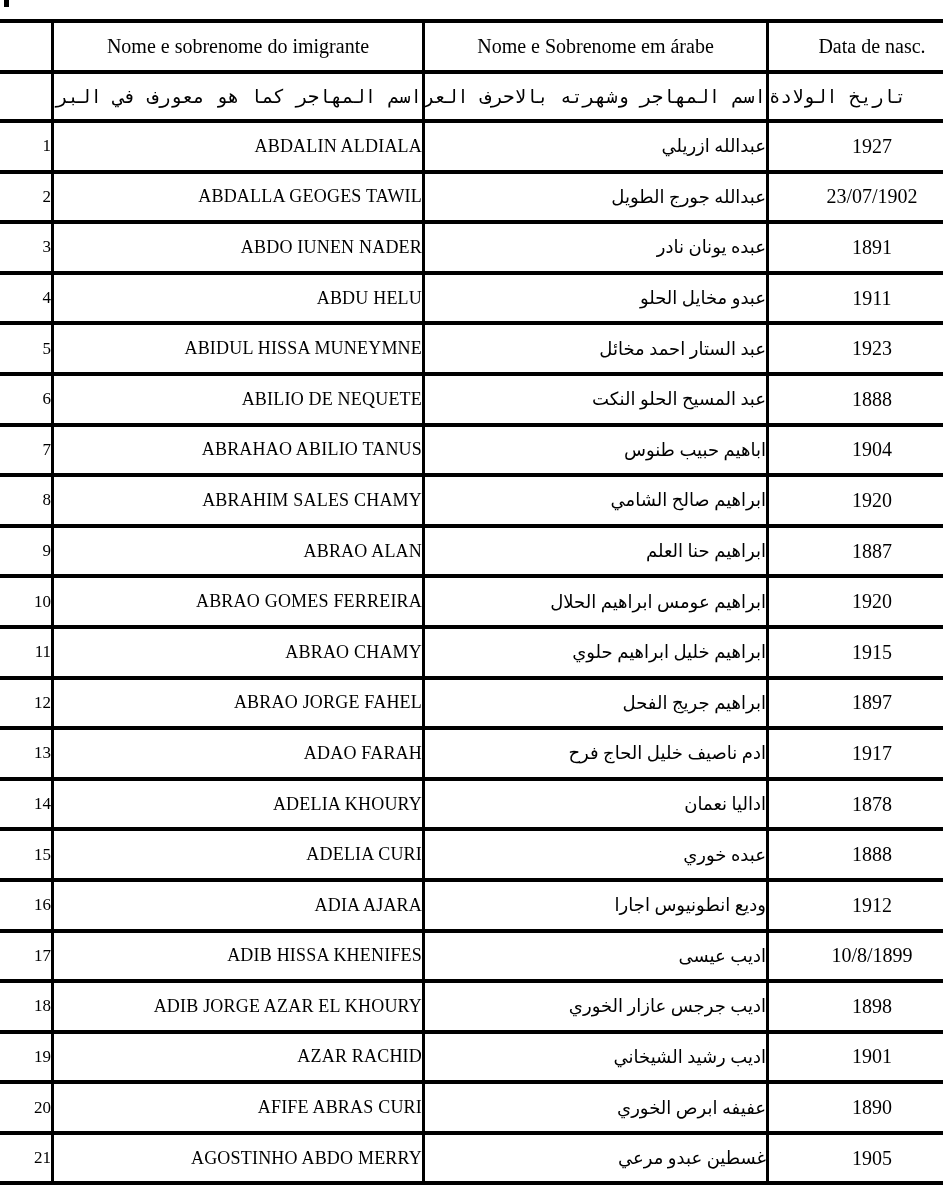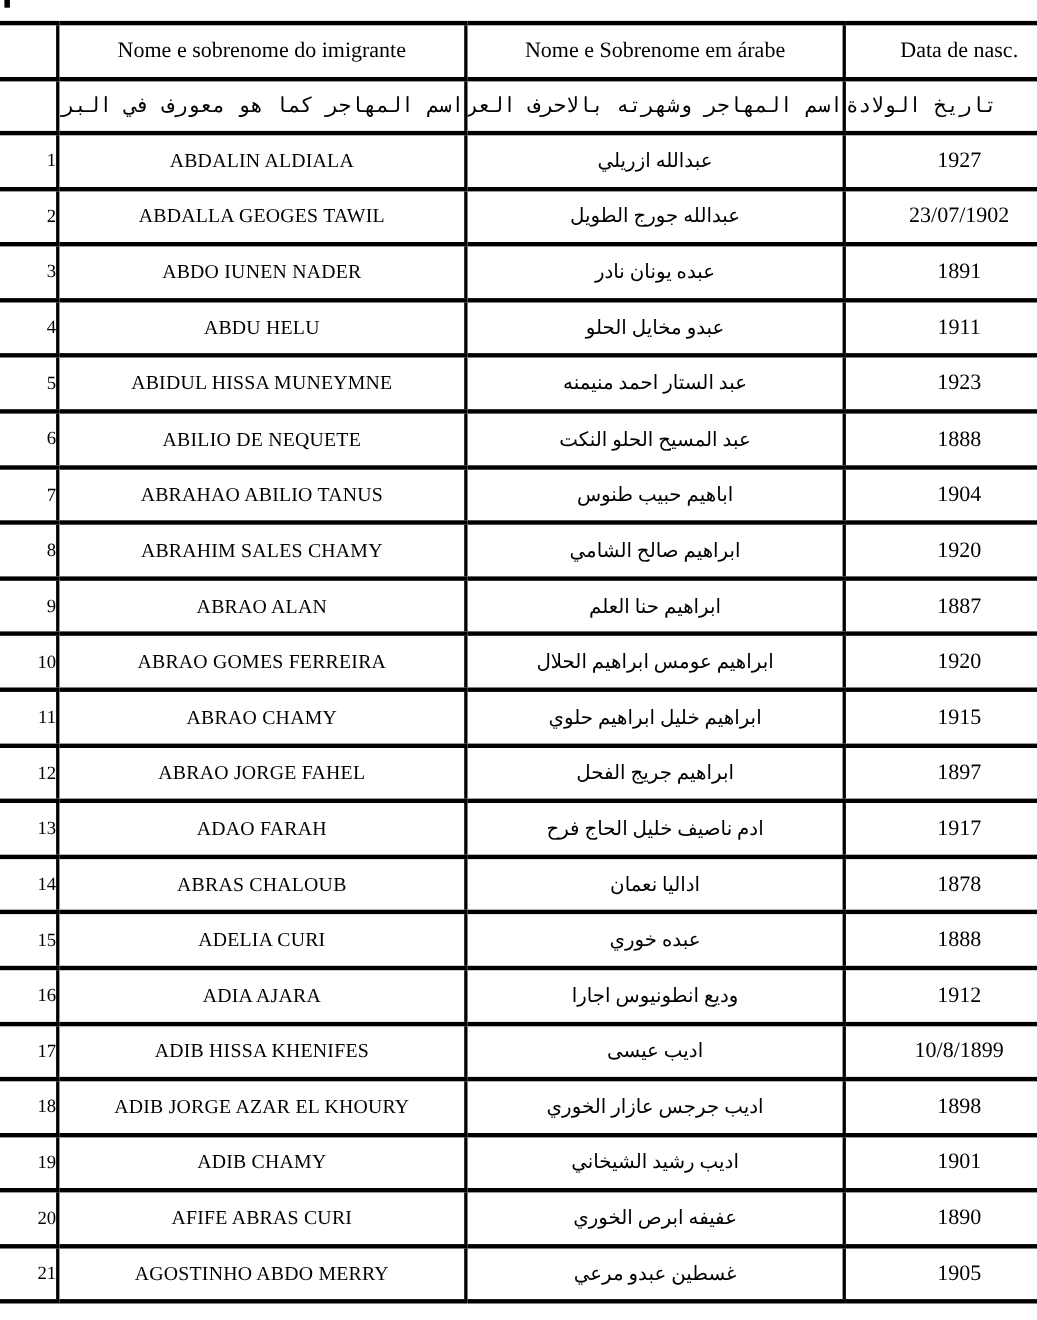--- a/index.html
+++ b/index.html
@@ -33,22 +33,22 @@
 
   tr.hdr-pt { height: 51px; }
   tr.hdr-ar { height: 49px; }
   tbody tr  { height: 50.6px; }
 
   th.hdr-cell-pt   { font-size: 20px; text-align: center; }
   th.hdr-cell-date { font-size: 20px; text-align: center; }
   tr.hdr-ar th { font-size: 19px; text-align: left; direction: rtl; font-family: Liberation Mono, monospace; }
 
   td.cell-num  { text-align: right;  padding-right: 4px; font-size: 17px; }
-  td.cell-name { text-align: center;   padding-left: 4px;  font-size: 18px; letter-spacing: .2px; }
-  td.cell-ar   { text-align: center;  padding-right: 3px; font-size: 18px; direction: rtl; }
+  td.cell-name { text-align: right;   padding-left: 4px;  font-size: 18px; letter-spacing: .2px; }
+  td.cell-ar   { text-align: right;  padding-right: 3px; font-size: 18px; direction: rtl; }
   td.cell-date { text-align: center; font-size: 20px; }
 </style>
 </head>
 <body>
 
 <div class="page">
 
   <div class="corner-mark"></div>
 
   <table class="roster">
@@ -97,21 +97,21 @@
     <tr>
       <td class="cell-num">4</td>
       <td class="cell-name">ABDU HELU</td>
       <td class="cell-ar">عبدو مخايل الحلو</td>
       <td class="cell-date">1911</td>
     </tr>
 
     <tr>
       <td class="cell-num">5</td>
       <td class="cell-name">ABIDUL HISSA MUNEYMNE</td>
-      <td class="cell-ar">عبد الستار احمد منيمنه</td>
+      <td class="cell-ar">عبد الستار احمد مخائل</td>
       <td class="cell-date">1923</td>
     </tr>
 
     <tr>
       <td class="cell-num">6</td>
       <td class="cell-name">ABILIO DE NEQUETE</td>
       <td class="cell-ar">عبد المسيح الحلو النكت</td>
       <td class="cell-date">1888</td>
     </tr>
 
@@ -159,21 +159,21 @@
 
     <tr>
       <td class="cell-num">13</td>
       <td class="cell-name">ADAO FARAH</td>
       <td class="cell-ar">ادم ناصيف خليل الحاج فرح</td>
       <td class="cell-date">1917</td>
     </tr>
 
     <tr>
       <td class="cell-num">14</td>
-      <td class="cell-name">ABRAS CHALOUB</td>
+      <td class="cell-name">ADELIA KHOURY</td>
       <td class="cell-ar">اداليا نعمان</td>
       <td class="cell-date">1878</td>
     </tr>
 
     <tr>
       <td class="cell-num">15</td>
       <td class="cell-name">ADELIA CURI</td>
       <td class="cell-ar">عبده خوري</td>
       <td class="cell-date">1888</td>
     </tr>
@@ -194,21 +194,21 @@
 
     <tr>
       <td class="cell-num">18</td>
       <td class="cell-name">ADIB JORGE AZAR EL KHOURY</td>
       <td class="cell-ar">اديب جرجس عازار الخوري</td>
       <td class="cell-date">1898</td>
     </tr>
 
     <tr>
       <td class="cell-num">19</td>
-      <td class="cell-name">ADIB CHAMY</td>
+      <td class="cell-name">AZAR RACHID</td>
       <td class="cell-ar">اديب رشيد الشيخاني</td>
       <td class="cell-date">1901</td>
     </tr>
 
     <tr>
       <td class="cell-num">20</td>
       <td class="cell-name">AFIFE ABRAS CURI</td>
       <td class="cell-ar">عفيفه ابرص الخوري</td>
       <td class="cell-date">1890</td>
     </tr>

